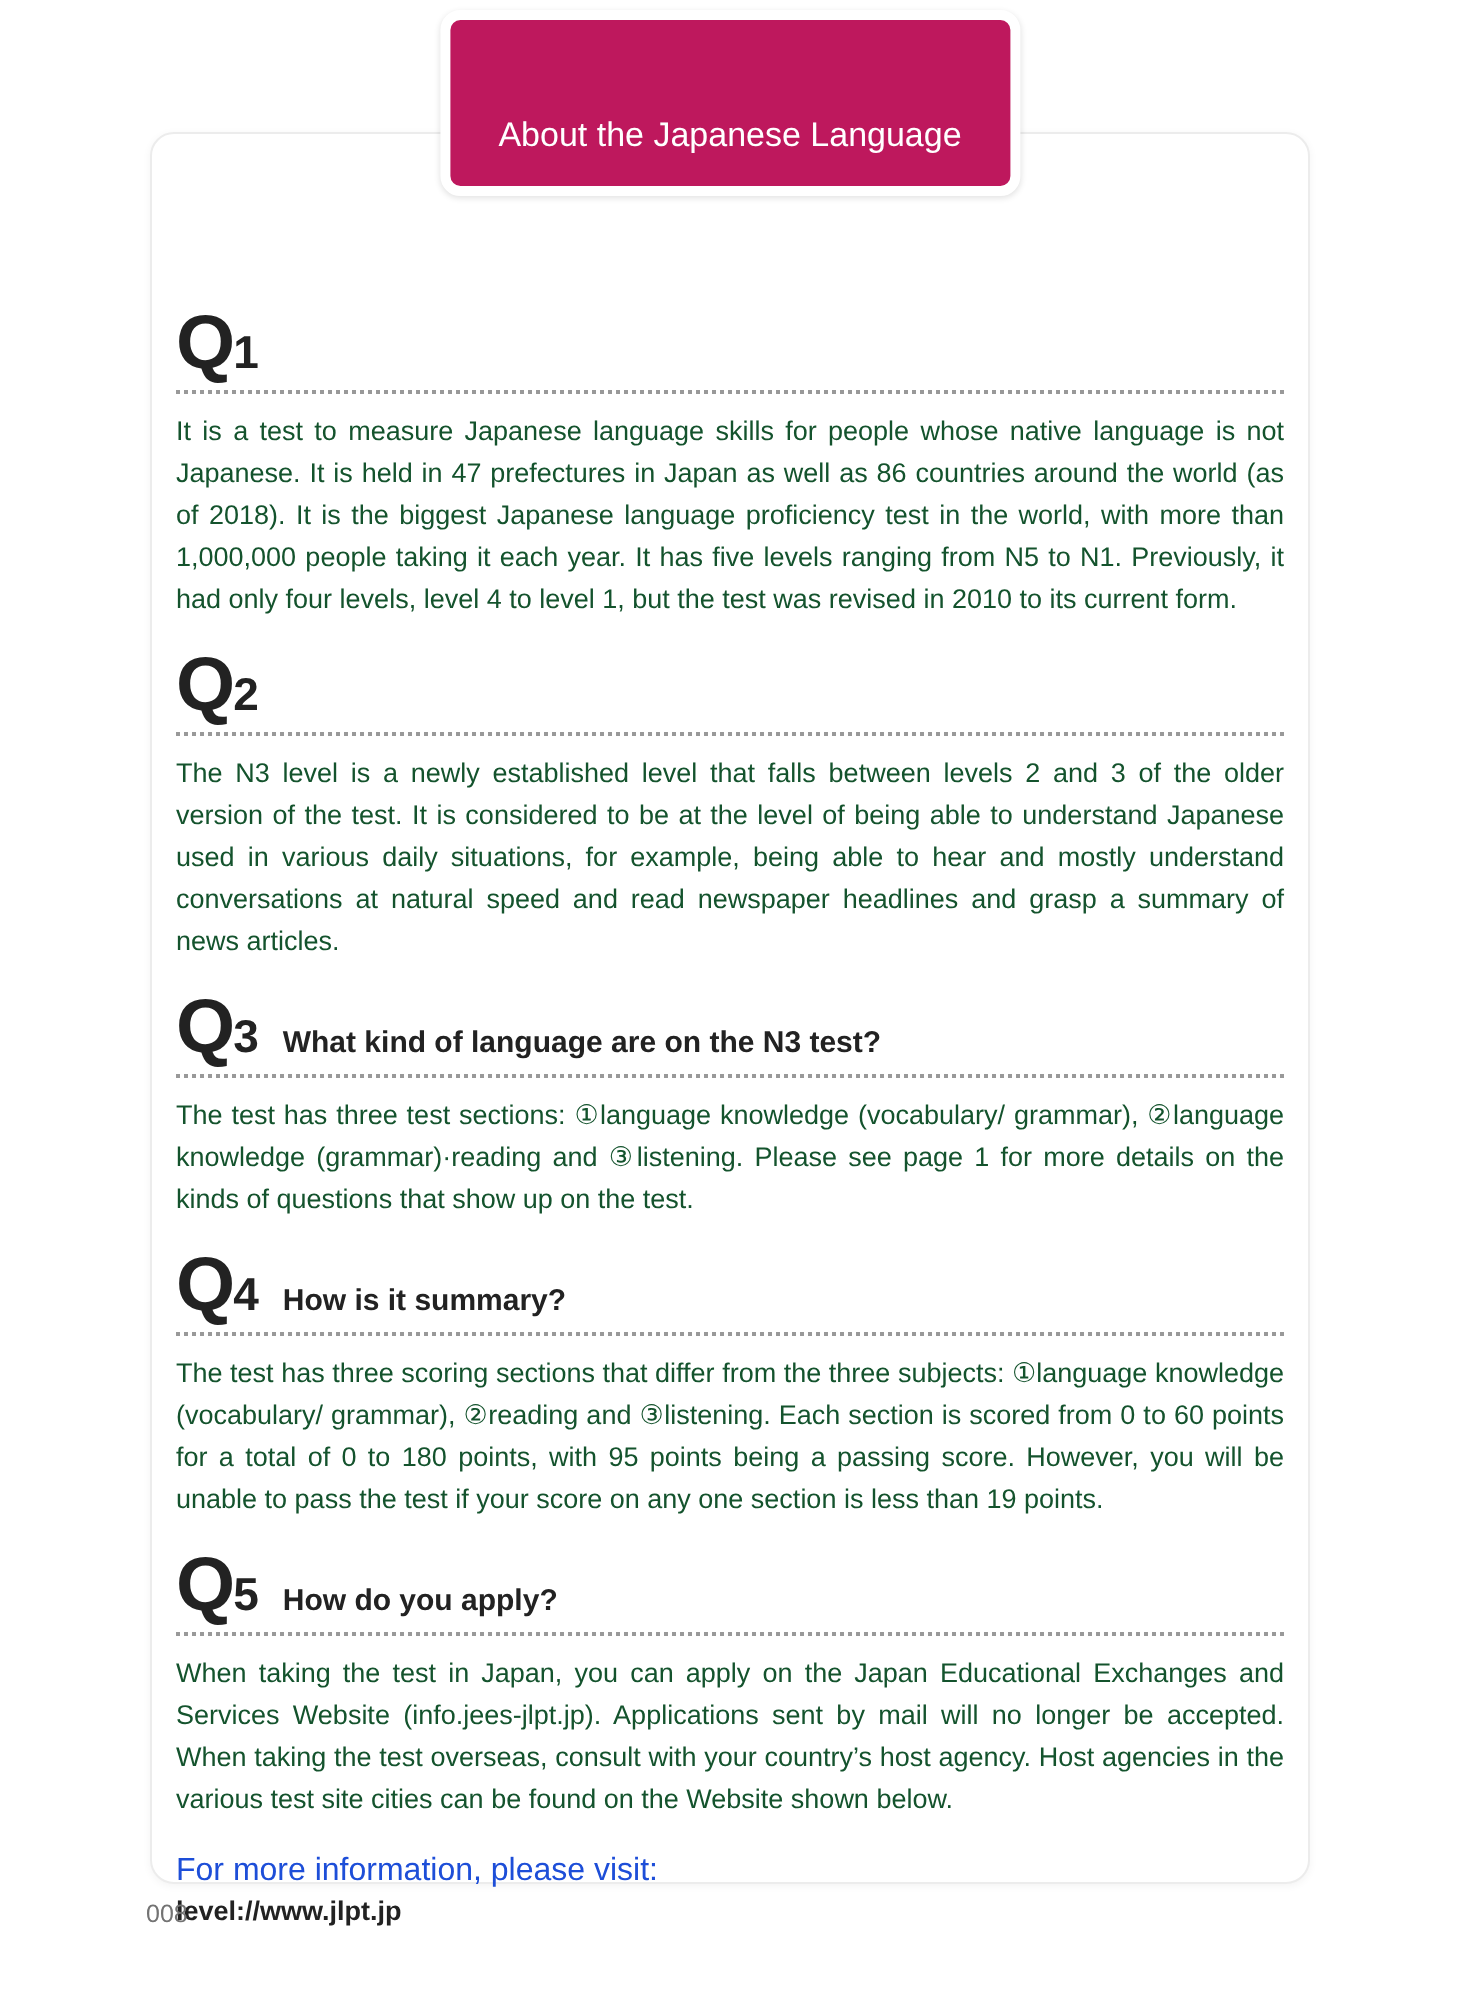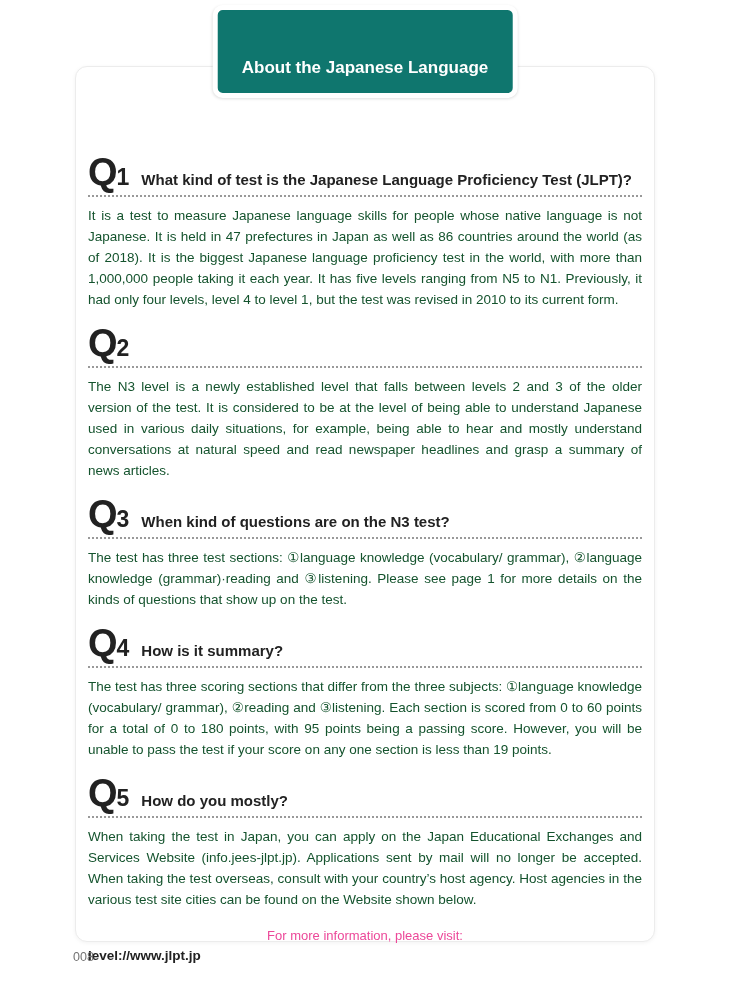--- a/index.html
+++ b/index.html
@@ -25,27 +25,27 @@
     border-radius: 12px;
     box-shadow: 0 1px 4px rgba(0,0,0,0.05);
     padding: 86px 12px 0 12px;
   }
 
   .badge {
     position: absolute;
     top: -62px;
     left: 50%;
     transform: translateX(-50%);
-    background: #0f766e;
+    background: #be185d;
     color: #ffffff;
     border: 5px solid #ffffff;
     border-radius: 10px;
     padding: 46px 24px 14px 24px;
     text-align: right;
-    font-weight: bold;
+    font-weight: normal;
     font-size: 17px;
     line-height: 23px;
     white-space: nowrap;
     box-shadow: 0 1px 3px rgba(0,0,0,0.12);
   }
 
   .qa { margin-bottom: 14px; }
 
   .q-heading {
     display: flex;
@@ -84,24 +84,23 @@
     margin-top: 8px;
     font-size: 13.5px;
     line-height: 21px;
     text-align: justify;
     color: #14532d;
   }
 
   .footer-block { margin-top: 16px; }
 
   .more-info {
-    font-size: 13px;
+    font-size: 16px;
     line-height: 20px;
-    color: #ec4899;
-    text-align: center;
+    color: #1d4ed8;
   }
 
   .jlpt-url {
     font-size: 13.5px;
     line-height: 20px;
     font-weight: bold;
     color: #222222;
   }
 
   .page-number {
@@ -120,60 +119,59 @@
   <div class="card">
 
     <div class="badge">
       <div>About the Japanese Language</div>
     </div>
 
     <section class="qa">
       <div class="q-heading">
         <span class="q-letter">Q</span>
           <span class="q-num">1</span>
-        <span class="q-text">What kind of test is the Japanese Language Proficiency Test (JLPT)?</span>
       </div>
       <div class="dots"></div>
       <p class="answer">It is a test to measure Japanese language skills for people whose native language is not Japanese. It is held in 47 prefectures in Japan as well as 86 countries around the world (as of 2018). It is the biggest Japanese language proficiency test in the world, with more than 1,000,000 people taking it each year. It has five levels ranging from N5 to N1. Previously, it had only four levels, level 4 to level 1, but the test was revised in 2010 to its current form.</p>
     </section>
 
     <section class="qa">
       <div class="q-heading">
         <span class="q-letter">Q</span>
           <span class="q-num">2</span>
       </div>
       <div class="dots"></div>
       <p class="answer">The N3 level is a newly established level that falls between levels 2 and 3 of the older version of the test. It is considered to be at the level of being able to understand Japanese used in various daily situations, for example, being able to hear and mostly understand conversations at natural speed and read newspaper headlines and grasp a summary of news articles.</p>
     </section>
 
     <section class="qa">
       <div class="q-heading">
         <span class="q-letter">Q</span>
           <span class="q-num">3</span>
-        <span class="q-text">When kind of questions are on the N3 test?</span>
+        <span class="q-text">What kind of language are on the N3 test?</span>
       </div>
       <div class="dots"></div>
       <p class="answer">The test has three test sections: ①language knowledge (vocabulary/ grammar), ②language knowledge (grammar)·reading and ③listening. Please see page 1 for more details on the kinds of questions that show up on the test.</p>
     </section>
 
     <section class="qa">
       <div class="q-heading">
         <span class="q-letter">Q</span>
           <span class="q-num">4</span>
         <span class="q-text">How is it summary?</span>
       </div>
       <div class="dots"></div>
       <p class="answer">The test has three scoring sections that differ from the three subjects: ①language knowledge (vocabulary/ grammar), ②reading and ③listening. Each section is scored from 0 to 60 points for a total of 0 to 180 points, with 95 points being a passing score. However, you will be unable to pass the test if your score on any one section is less than 19 points.</p>
     </section>
 
     <section class="qa">
       <div class="q-heading">
         <span class="q-letter">Q</span>
           <span class="q-num">5</span>
-        <span class="q-text">How do you mostly?</span>
+        <span class="q-text">How do you apply?</span>
       </div>
       <div class="dots"></div>
       <p class="answer">When taking the test in Japan, you can apply on the Japan Educational Exchanges and Services Website (info.jees-jlpt.jp). Applications sent by mail will no longer be accepted. When taking the test overseas, consult with your country’s host agency. Host agencies in the various test site cities can be found on the Website shown below.</p>
     </section>
 
     <div class="footer-block">
       <p class="more-info">For more information, please visit:</p>
       <p class="jlpt-url">level://www.jlpt.jp</p>
     </div>
 

